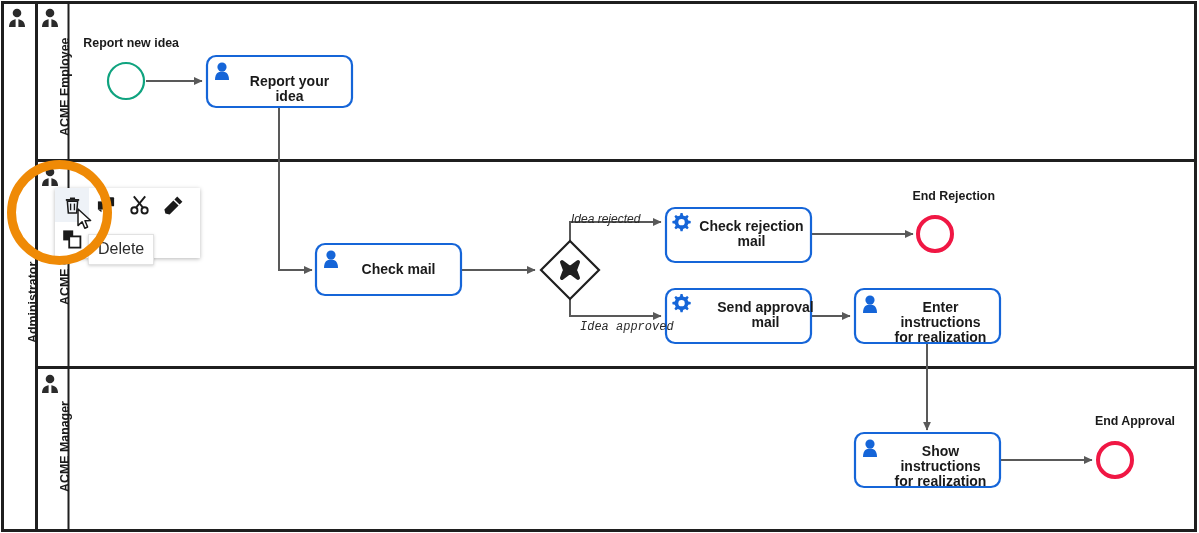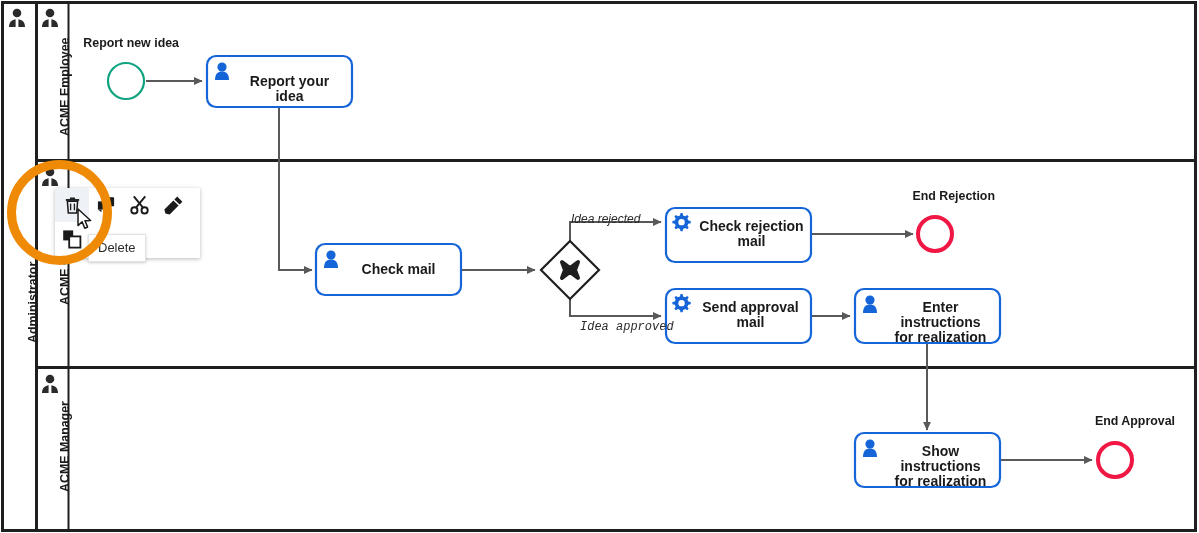--- a/index.html
+++ b/index.html
@@ -44,21 +44,21 @@
   .ctx-row1 { top: 0px; }
   .ctx-row2 { top: 34px; }
   .tooltip {
     position: absolute;
     left: 88px;
     top: 234px;
     background: #ffffff;
     border: 1px solid #e2e2e2;
     box-shadow: 0 1px 3px rgba(0,0,0,0.18);
     padding: 5px 9px 6px 9px;
-    font-size: 13px;
+    font-size: 16px;
     color: #2b2b2b;
     font-family: "Liberation Sans", sans-serif;
     white-space: nowrap;
     z-index: 50;
   }
   .cursor-arrow {
     position: absolute;
     left: 77px;
     top: 208px;
     z-index: 60;
@@ -240,21 +240,21 @@
   <div class="event-label" style="left:875px; top:189px; width:120px;">End Rejection</div>
   <div class="event-label" style="left:1055px; top:414px; width:120px;">End Approval</div>
 
   <div class="node-label" style="left:237px; top:74px; width:105px;">Report your idea</div>
   <div class="node-label" style="left:346px; top:262px; width:105px;">Check mail</div>
 
   <div class="node-label" style="left:699px; top:219px; width:105px;">
     <span>Check rejection</span><br>
     <span>mail</span>
   </div>
-  <div class="node-label" style="left:698px; top:300px; width:105px;">
+  <div class="node-label" style="left:713px; top:300px; width:105px;">
     <span>Send approval</span><br>
     <span>mail</span>
   </div>
   <div class="node-label" style="left:883px; top:300px; width:115px;">
     <span>Enter instructions</span><br>
     <span>for realization</span>
   </div>
   <div class="node-label" style="left:883px; top:444px; width:115px;">
     <span>Show instructions</span><br>
     <span>for realization</span>

